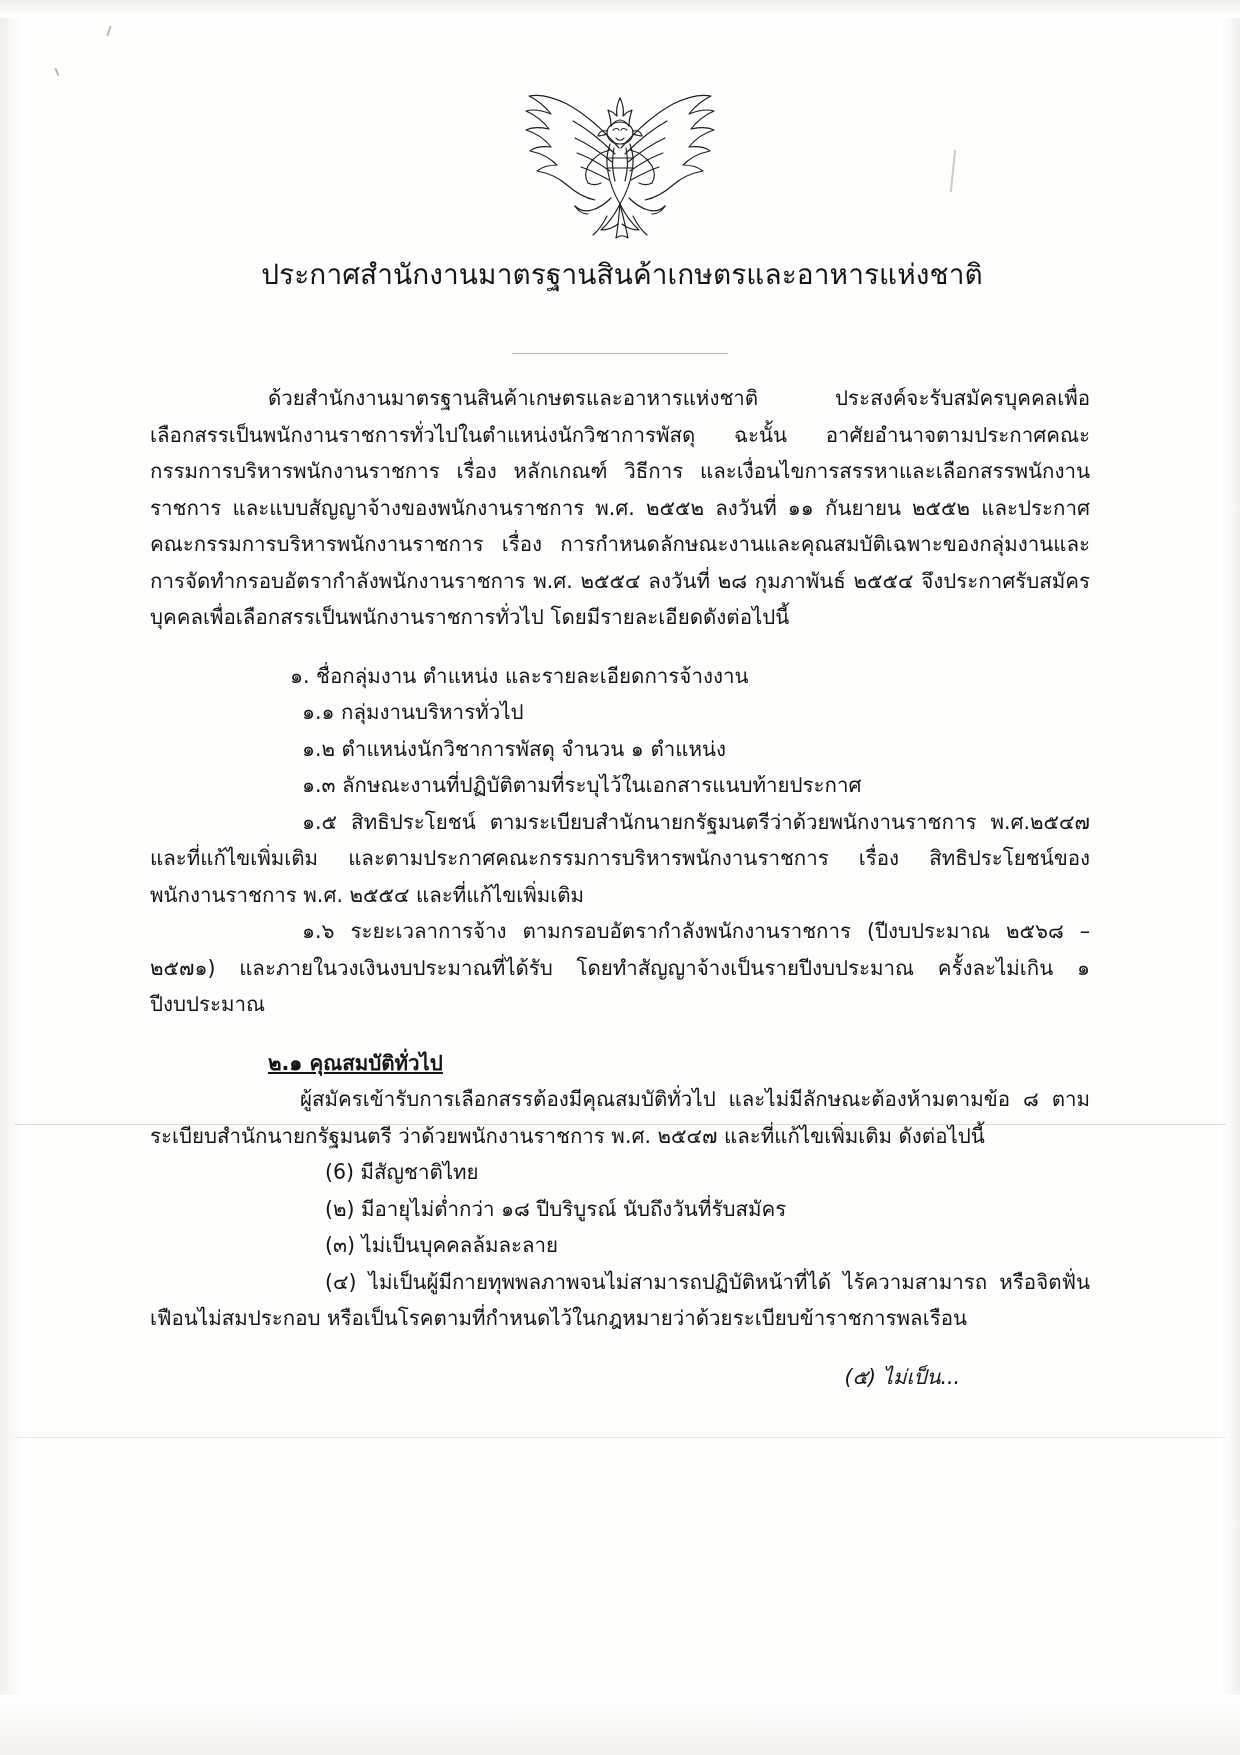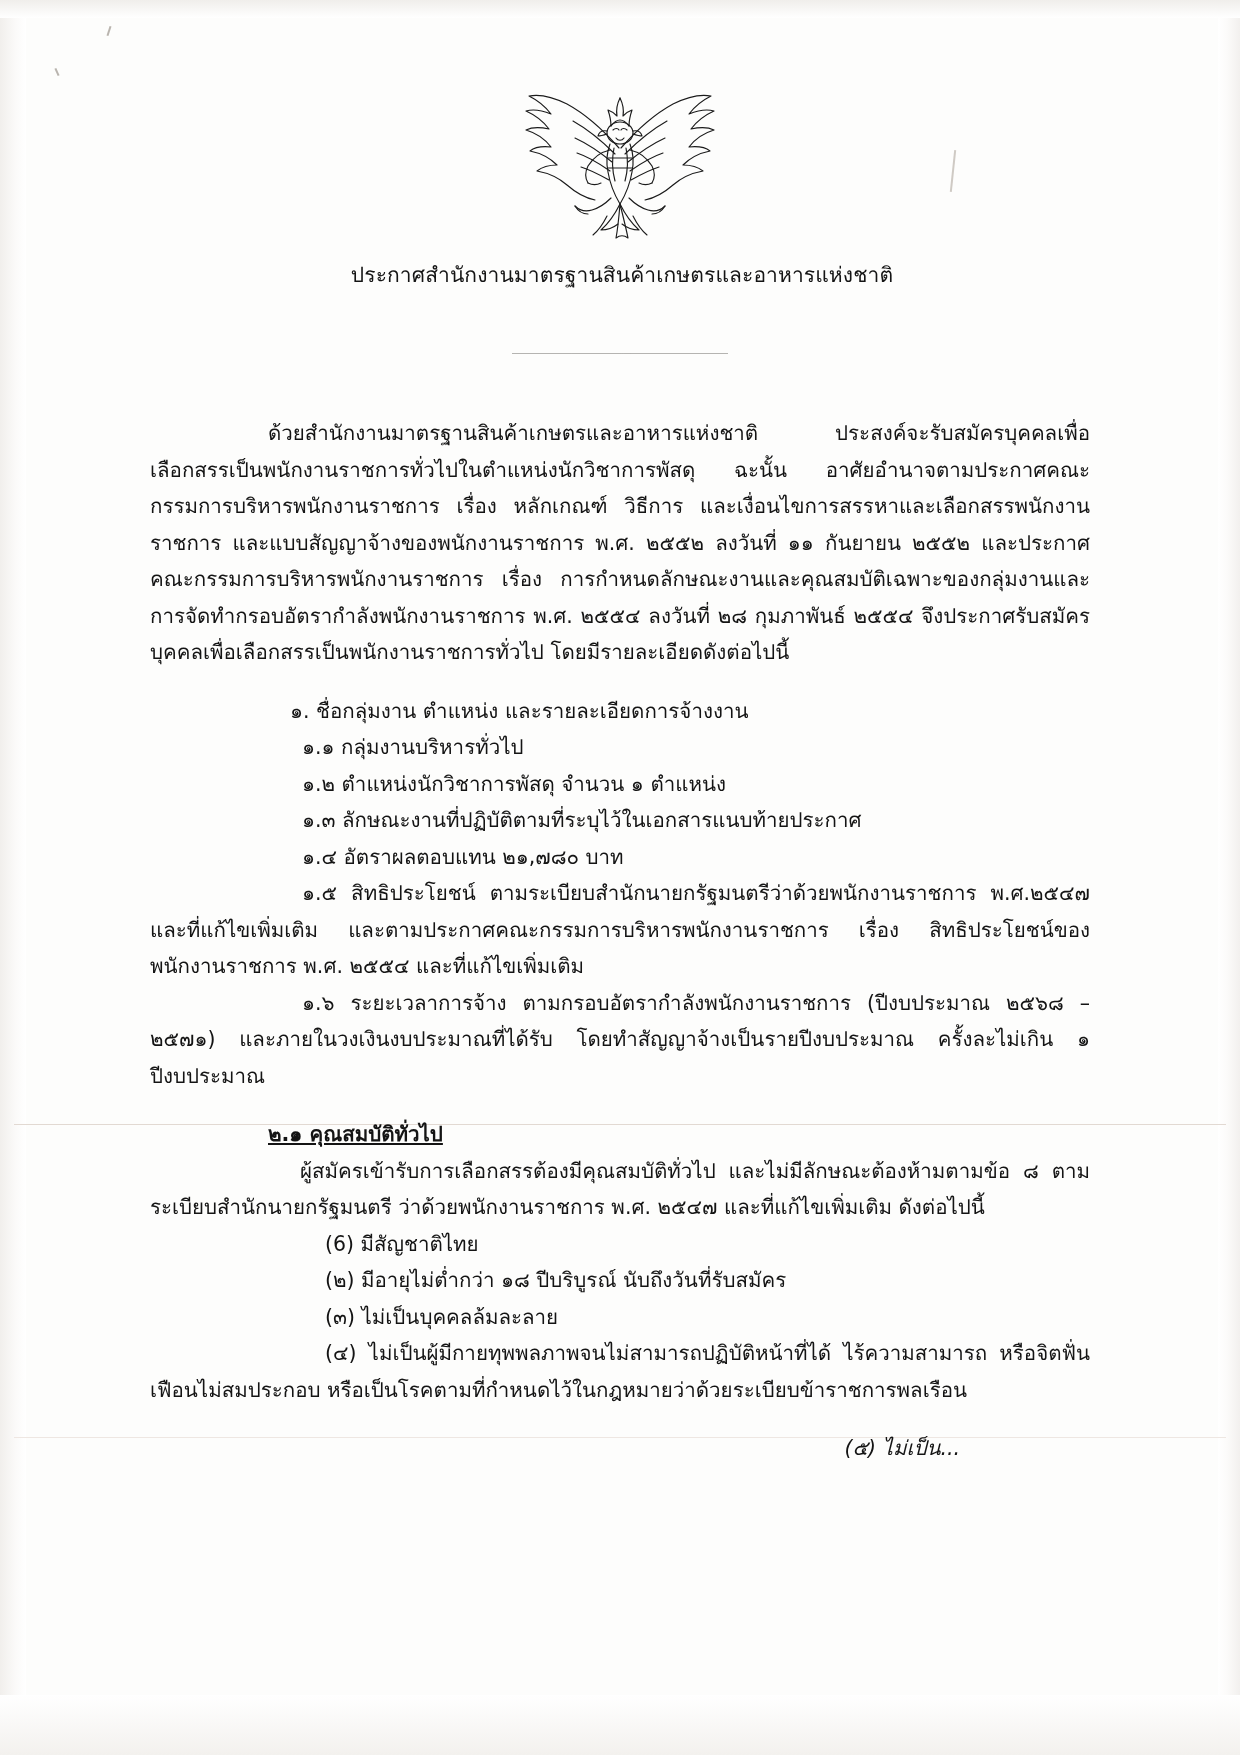--- a/index.html
+++ b/index.html
@@ -80,41 +80,41 @@
     width: 210px;
     height: 168px;
   }
 
   
   .heading {
     position: absolute;
     left: 4px; right: 0;
     top: 258px;
     text-align: center;
-    font-size: 21px;
+    font-size: 28px;
     line-height: 34px;
     letter-spacing: 0.1px;
   }
   .heading .line { display: block; }
 
   .sep {
     position: absolute;
     left: 50%;
     transform: translateX(-50%);
     top: 353px;
     width: 215px;
     border-top: 1px dotted #6d6a66;
     height: 0;
   }
 
   
   .body {
     position: absolute;
     left: 150px;
-    top: 415px;
+    top: 380px;
     width: 940px;
     font-size: 20.5px;
     line-height: 36.5px;
   }
   p {
     margin: 0;
     text-align: justify;
     text-justify: inter-word;
   }
   .indent-para { text-indent: 118px; }
@@ -224,21 +224,20 @@
   <div class="body">
 
     <p class="indent-para">ด้วยสำนักงานมาตรฐานสินค้าเกษตรและอาหารแห่งชาติ ประสงค์จะรับสมัครบุคคลเพื่อเลือกสรรเป็นพนักงานราชการทั่วไปในตำแหน่งนักวิชาการพัสดุ ฉะนั้น อาศัยอำนาจตามประกาศคณะกรรมการบริหารพนักงานราชการ เรื่อง หลักเกณฑ์ วิธีการ และเงื่อนไขการสรรหาและเลือกสรรพนักงานราชการ และแบบสัญญาจ้างของพนักงานราชการ พ.ศ. ๒๕๕๒ ลงวันที่ ๑๑ กันยายน ๒๕๕๒ และประกาศคณะกรรมการบริหารพนักงานราชการ เรื่อง การกำหนดลักษณะงานและคุณสมบัติเฉพาะของกลุ่มงานและการจัดทำกรอบอัตรากำลังพนักงานราชการ พ.ศ. ๒๕๕๔ ลงวันที่ ๒๘ กุมภาพันธ์ ๒๕๕๔ จึงประกาศรับสมัครบุคคลเพื่อเลือกสรรเป็นพนักงานราชการทั่วไป โดยมีรายละเอียดดังต่อไปนี้</p>
 
     <div class="gap-lg"></div>
 
     <p class="section-title">๑. ชื่อกลุ่มงาน ตำแหน่ง และรายละเอียดการจ้างงาน</p>
     <p class="item">๑.๑ กลุ่มงานบริหารทั่วไป</p>
     <p class="item">๑.๒ ตำแหน่งนักวิชาการพัสดุ จำนวน ๑ ตำแหน่ง</p>
     <p class="item">๑.๓ ลักษณะงานที่ปฏิบัติตามที่ระบุไว้ในเอกสารแนบท้ายประกาศ</p>
-    <p class="item">๑.๔ อัตราผลตอบแทน ๒๑,๗๘๐ บาท</p>
     <p class="item-hang">๑.๕ สิทธิประโยชน์ ตามระเบียบสำนักนายกรัฐมนตรีว่าด้วยพนักงานราชการ พ.ศ.๒๕๔๗ และที่แก้ไขเพิ่มเติม และตามประกาศคณะกรรมการบริหารพนักงานราชการ เรื่อง สิทธิประโยชน์ของพนักงานราชการ พ.ศ. ๒๕๕๔ และที่แก้ไขเพิ่มเติม</p>
     <p class="item-hang">๑.๖ ระยะเวลาการจ้าง ตามกรอบอัตรากำลังพนักงานราชการ (ปีงบประมาณ ๒๕๖๘ – ๒๕๗๑) และภายในวงเงินงบประมาณที่ได้รับ โดยทำสัญญาจ้างเป็นรายปีงบประมาณ ครั้งละไม่เกิน ๑ ปีงบประมาณ</p>
 
     <div class="gap-lg"></div>
 
     <p class="sub-title" style="text-indent:118px;text-decoration:underline;">๒.๑ คุณสมบัติทั่วไป</p>
     <p class="indent-sub">ผู้สมัครเข้ารับการเลือกสรรต้องมีคุณสมบัติทั่วไป และไม่มีลักษณะต้องห้ามตามข้อ ๘ ตามระเบียบสำนักนายกรัฐมนตรี ว่าด้วยพนักงานราชการ พ.ศ. ๒๕๔๗ และที่แก้ไขเพิ่มเติม ดังต่อไปนี้</p>
     <p class="numlist">(6) มีสัญชาติไทย</p>
     <p class="numlist">(๒) มีอายุไม่ต่ำกว่า ๑๘ ปีบริบูรณ์ นับถึงวันที่รับสมัคร</p>
     <p class="numlist">(๓) ไม่เป็นบุคคลล้มละลาย</p>

